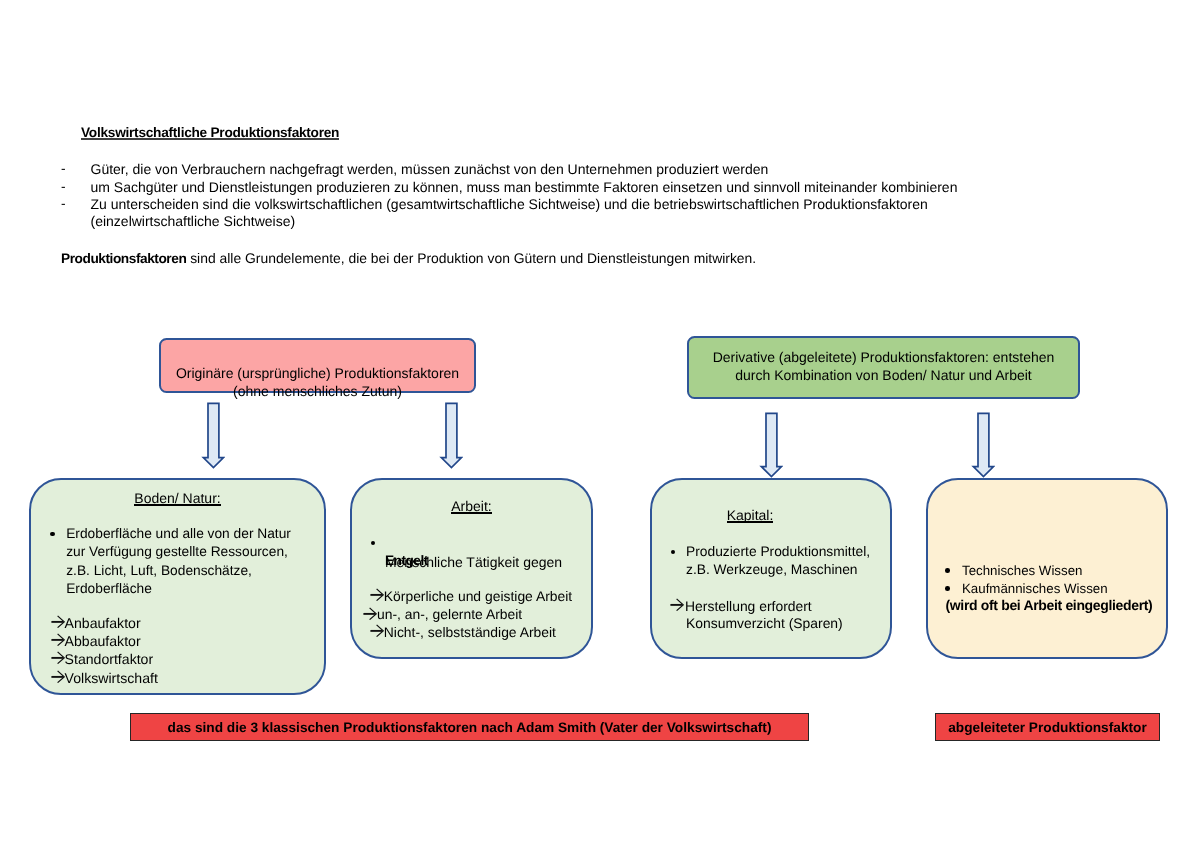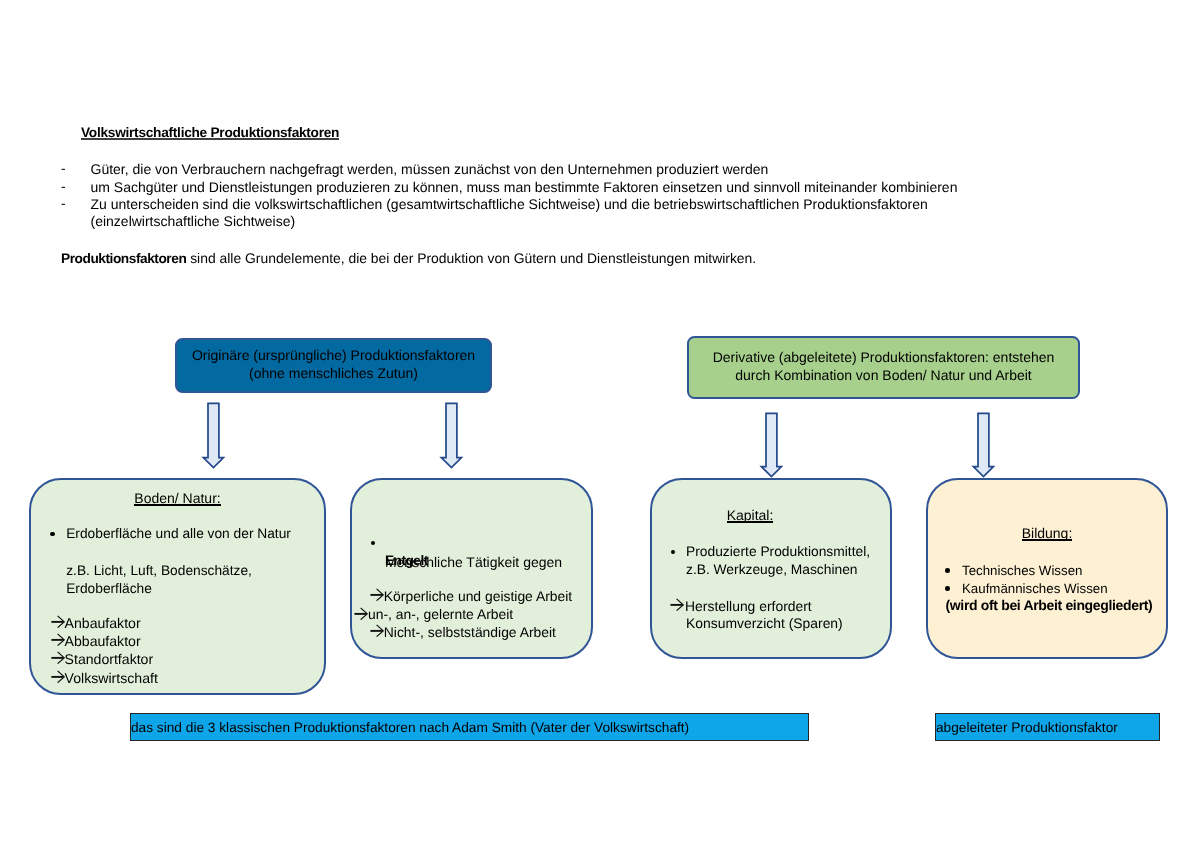--- a/index.html
+++ b/index.html
@@ -33,43 +33,43 @@
   .fb-heading span::after{content:"";position:absolute;left:0;right:0;bottom:1.2px;
                           height:1.9px;background:#000;}
   .fb-li{font-size:13.8px;line-height:18.4px;white-space:nowrap;}
   .fb-li.bold{font-weight:bold;letter-spacing:-0.5px;}
   .fb-bullet{width:4.6px;height:4.6px;border-radius:50%;background:#000;}
   .fb-arrow{font-size:13.8px;line-height:18.4px;white-space:nowrap;}
   .arrowglyph{display:inline-block;width:14px;height:13px;vertical-align:-0.2px;margin-right:0px;}
   .arrowglyph svg{display:block;}
 
   
-  .capbox{border:1.3px solid #262626;box-sizing:border-box;background:#0ea5e9;
-          display:flex;align-items:center;justify-content:flex-start;
-          font-size:13.7px;white-space:nowrap;}
+  .capbox{border:1.3px solid #262626;box-sizing:border-box;background:#ef4444;
+          display:flex;align-items:center;justify-content:center;
+          font-size:13.7px;white-space:nowrap;font-weight:bold;}
 
   
   .blockarrow{display:block;}
 </style>
 </head>
 <body>
 
 <div id="page">
   
   <div class="abs" id="doc-title">Volkswirtschaftliche Produktionsfaktoren</div>
   <div class="abs doc-bullet-marker" style="top:159.9px">-</div>
   <div class="abs doc-bullet-text" style="top:159.9px">Güter, die von Verbrauchern nachgefragt werden, müssen zunächst von den Unternehmen produziert werden</div>
   <div class="abs doc-bullet-marker" style="top:177.9px">-</div>
   <div class="abs doc-bullet-text" style="top:177.9px">um Sachgüter und Dienstleistungen produzieren zu können, muss man bestimmte Faktoren einsetzen und sinnvoll miteinander kombinieren</div>
   <div class="abs doc-bullet-marker" style="top:194.9px">-</div>
   <div class="abs doc-bullet-text" style="top:194.9px">Zu unterscheiden sind die volkswirtschaftlichen (gesamtwirtschaftliche Sichtweise) und die betriebswirtschaftlichen Produktionsfaktoren</div>
   <div class="abs doc-bullet-text" style="top:212.1px">(einzelwirtschaftliche Sichtweise)</div>
   <div class="abs" id="doc-summary"><b>Produktionsfaktoren</b><span> sind alle Grundelemente, die bei der Produktion von Gütern und Dienstleistungen mitwirken.</span></div>
   
-  <div class="abs hdrbox" style="left:175px;top:338px;width:317px;height:55px;background:#0369a1;padding-top:6px">
+  <div class="abs hdrbox" style="left:159px;top:338px;width:317px;height:55px;background:#fca5a5;padding-top:24px">
     <div>Originäre (ursprüngliche) Produktionsfaktoren</div>
     <div>(ohne menschliches Zutun)</div>
   </div>
   <div class="abs hdrbox" style="left:687px;top:336px;width:393px;height:63px;background:#A8D08D;padding-top:10px">
     <div>Derivative (abgeleitete) Produktionsfaktoren: entstehen</div>
     <div>durch Kombination von Boden/ Natur und Arbeit</div>
   </div>
   
   <svg class="abs blockarrow" style="left:200.55px;top:400.65px" width="24.90" height="69.00" viewBox="0 0 24.90 69.00">
     <path d="M7.00,2.35 L17.90,2.35 L17.90,56.55 L22.55,56.55 L12.45,66.65 L2.35,56.55 L7.00,56.55 Z" fill="#DEE9F5" stroke="#22478A" stroke-width="1.70" stroke-linejoin="miter" stroke-miterlimit="8"></path>
@@ -81,66 +81,67 @@
     <path d="M7.00,2.35 L17.90,2.35 L17.90,55.55 L22.55,55.55 L12.45,65.65 L2.35,55.55 L7.00,55.55 Z" fill="#DEE9F5" stroke="#22478A" stroke-width="1.70" stroke-linejoin="miter" stroke-miterlimit="8"></path>
   </svg>
   <svg class="abs blockarrow" style="left:970.55px;top:411.35px" width="24.90" height="68.00" viewBox="0 0 24.90 68.00">
     <path d="M7.00,2.35 L17.90,2.35 L17.90,55.55 L22.55,55.55 L12.45,65.65 L2.35,55.55 L7.00,55.55 Z" fill="#DEE9F5" stroke="#22478A" stroke-width="1.70" stroke-linejoin="miter" stroke-miterlimit="8"></path>
   </svg>
   
   <div class="abs factorbox" style="left:29px;top:478px;width:297px;height:217px;background:#E2EFDA"></div>
   <div class="abs fb-heading" style="left:29px;top:488.5px;width:297px"><span>Boden/ Natur:</span></div>
   <div class="abs fb-bullet" style="left:50.3px;top:531.8px"></div>
   <div class="abs fb-li" style="left:66.2px;top:525.0px;font-size:13.75px">Erdoberfläche und alle von der Natur</div>
+  <div class="abs fb-li" style="left:66.2px;top:543.4px;font-size:13.75px">zur Verfügung gestellte Ressourcen,</div>
   <div class="abs fb-li" style="left:66.2px;top:561.8px;font-size:13.75px">z.B. Licht, Luft, Bodenschätze,</div>
   <div class="abs fb-li" style="left:66.2px;top:580.2px;font-size:13.75px">Erdoberfläche</div>
   <div class="abs fb-arrow" style="left:50.6px;top:614.2px;font-size:14.10px"><span class="arrowglyph" style="margin-right:0.0px"><svg width="14" height="13" viewBox="0 0 14 13">
           <path d="M0.4,6.9 H12.2" stroke="#111" stroke-width="1.9" fill="none" stroke-linecap="butt"></path>
           <path d="M6.6,0.9 L13.2,6.9 L6.6,12.6" stroke="#111" stroke-width="1.25" fill="none" stroke-linecap="butt" stroke-linejoin="miter"></path>
         </svg></span><span>Anbaufaktor</span></div>
   <div class="abs fb-arrow" style="left:50.6px;top:631.9px;font-size:14.10px"><span class="arrowglyph" style="margin-right:0.0px"><svg width="14" height="13" viewBox="0 0 14 13">
           <path d="M0.4,6.9 H12.2" stroke="#111" stroke-width="1.9" fill="none" stroke-linecap="butt"></path>
           <path d="M6.6,0.9 L13.2,6.9 L6.6,12.6" stroke="#111" stroke-width="1.25" fill="none" stroke-linecap="butt" stroke-linejoin="miter"></path>
         </svg></span><span>Abbaufaktor</span></div>
   <div class="abs fb-arrow" style="left:50.6px;top:650.3px;font-size:14.10px"><span class="arrowglyph" style="margin-right:0.0px"><svg width="14" height="13" viewBox="0 0 14 13">
           <path d="M0.4,6.9 H12.2" stroke="#111" stroke-width="1.9" fill="none" stroke-linecap="butt"></path>
           <path d="M6.6,0.9 L13.2,6.9 L6.6,12.6" stroke="#111" stroke-width="1.25" fill="none" stroke-linecap="butt" stroke-linejoin="miter"></path>
         </svg></span><span>Standortfaktor</span></div>
   <div class="abs fb-arrow" style="left:50.6px;top:668.5px;font-size:14.10px"><span class="arrowglyph" style="margin-right:0.0px"><svg width="14" height="13" viewBox="0 0 14 13">
           <path d="M0.4,6.9 H12.2" stroke="#111" stroke-width="1.9" fill="none" stroke-linecap="butt"></path>
           <path d="M6.6,0.9 L13.2,6.9 L6.6,12.6" stroke="#111" stroke-width="1.25" fill="none" stroke-linecap="butt" stroke-linejoin="miter"></path>
         </svg></span><span>Volkswirtschaft</span></div>
   <div class="abs factorbox" style="left:350px;top:478px;width:243px;height:181px;background:#E2EFDA"></div>
+  <div class="abs fb-heading" style="left:350px;top:497.0px;width:243px"><span>Arbeit:</span></div>
   <div class="abs fb-bullet" style="left:370.9px;top:540.6px"></div>
   <div class="abs fb-li" style="left:384.9px;top:553px;font-size:14px">Menschliche Tätigkeit gegen</div>
   <div class="abs fb-li bold" style="left:384.9px;top:551.9px;font-size:13.70px">Entgelt</div>
   <div class="abs fb-arrow" style="left:369.8px;top:587.0px;font-size:13.90px"><span class="arrowglyph" style="margin-right:0.0px"><svg width="14" height="13" viewBox="0 0 14 13">
           <path d="M0.4,6.9 H12.2" stroke="#111" stroke-width="1.9" fill="none" stroke-linecap="butt"></path>
           <path d="M6.6,0.9 L13.2,6.9 L6.6,12.6" stroke="#111" stroke-width="1.25" fill="none" stroke-linecap="butt" stroke-linejoin="miter"></path>
         </svg></span><span>Körperliche und geistige Arbeit</span></div>
-  <div class="abs fb-arrow" style="left:354px;top:605.4px;font-size:13.90px"><span class="arrowglyph" style="margin-right:0.0px"><svg width="14" height="13" viewBox="0 0 14 13">
+  <div class="abs fb-arrow" style="left:363px;top:605.4px;font-size:13.90px"><span class="arrowglyph" style="margin-right:0.0px"><svg width="14" height="13" viewBox="0 0 14 13">
           <path d="M0.4,6.9 H12.2" stroke="#111" stroke-width="1.9" fill="none" stroke-linecap="butt"></path>
           <path d="M6.6,0.9 L13.2,6.9 L6.6,12.6" stroke="#111" stroke-width="1.25" fill="none" stroke-linecap="butt" stroke-linejoin="miter"></path>
         </svg></span><span>un-, an-, gelernte Arbeit</span></div>
   <div class="abs fb-arrow" style="left:369.8px;top:622.6px;font-size:13.90px"><span class="arrowglyph" style="margin-right:0.0px"><svg width="14" height="13" viewBox="0 0 14 13">
           <path d="M0.4,6.9 H12.2" stroke="#111" stroke-width="1.9" fill="none" stroke-linecap="butt"></path>
           <path d="M6.6,0.9 L13.2,6.9 L6.6,12.6" stroke="#111" stroke-width="1.25" fill="none" stroke-linecap="butt" stroke-linejoin="miter"></path>
         </svg></span><span>Nicht-, selbstständige Arbeit</span></div>
   <div class="abs factorbox" style="left:650px;top:478px;width:242px;height:181px;background:#E2EFDA"></div>
   <div class="abs fb-heading" style="left:650px;top:506.0px;width:200px"><span>Kapital:</span></div>
   <div class="abs fb-bullet" style="left:670.9px;top:549.6px"></div>
   <div class="abs fb-li" style="left:686.0px;top:542.5px;font-size:13.80px">Produzierte Produktionsmittel,</div>
   <div class="abs fb-li" style="left:686.0px;top:560.9px;font-size:13.80px">z.B. Werkzeuge, Maschinen</div>
   <div class="abs fb-arrow" style="left:669.9px;top:597.2px;font-size:13.90px"><span class="arrowglyph" style="margin-right:1.2px"><svg width="14" height="13" viewBox="0 0 14 13">
           <path d="M0.4,6.9 H12.2" stroke="#111" stroke-width="1.9" fill="none" stroke-linecap="butt"></path>
           <path d="M6.6,0.9 L13.2,6.9 L6.6,12.6" stroke="#111" stroke-width="1.25" fill="none" stroke-linecap="butt" stroke-linejoin="miter"></path>
         </svg></span><span>Herstellung erfordert</span></div>
   <div class="abs fb-arrow" style="left:686.0px;top:614.4px;font-size:13.90px">Konsumverzicht (Sparen)</div>
   <div class="abs factorbox" style="left:926px;top:478px;width:242px;height:181px;background:#FDF0D3"></div>
-  <div class="abs fb-heading" style="left:926px;top:524.0px;width:242px"><span>Bildung:</span></div>
   <div class="abs fb-bullet" style="left:945.3px;top:568.3px"></div>
   <div class="abs fb-li" style="left:962.0px;top:561.5px;font-size:13.30px">Technisches Wissen</div>
   <div class="abs fb-bullet" style="left:945.3px;top:586.3px"></div>
   <div class="abs fb-li" style="left:962.0px;top:579.5px;font-size:13.30px">Kaufmännisches Wissen</div>
   <div class="abs fb-note" style="left:945.5px;top:595.6px">(wird oft bei Arbeit eingegliedert)</div>
   
   <div class="abs capbox" style="left:130px;top:713px;width:679px;height:28px">
       <span>das sind die 3 klassischen Produktionsfaktoren nach Adam Smith (Vater der Volkswirtschaft)</span>
     </div>
   <div class="abs capbox" style="left:935px;top:713px;width:225px;height:28px">

